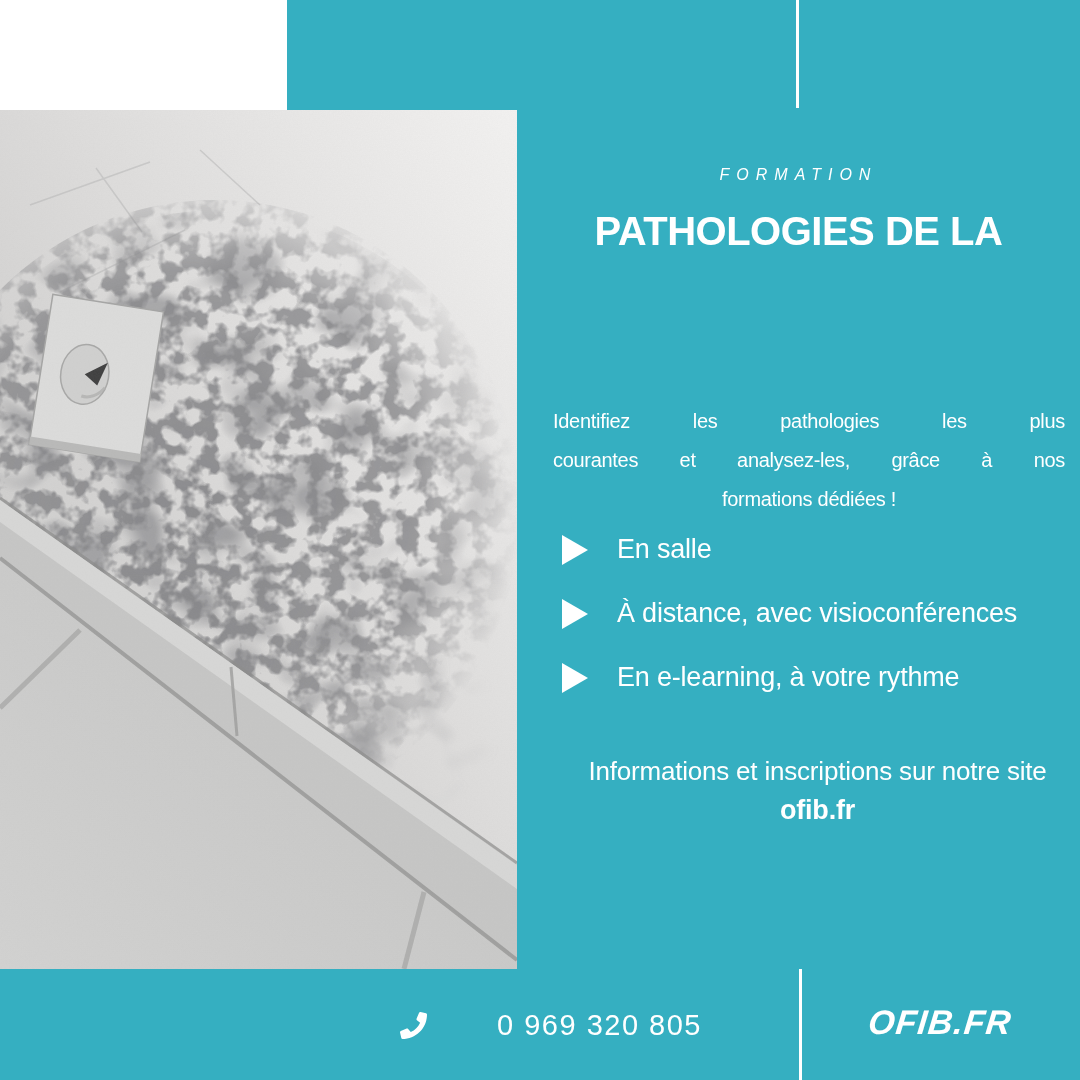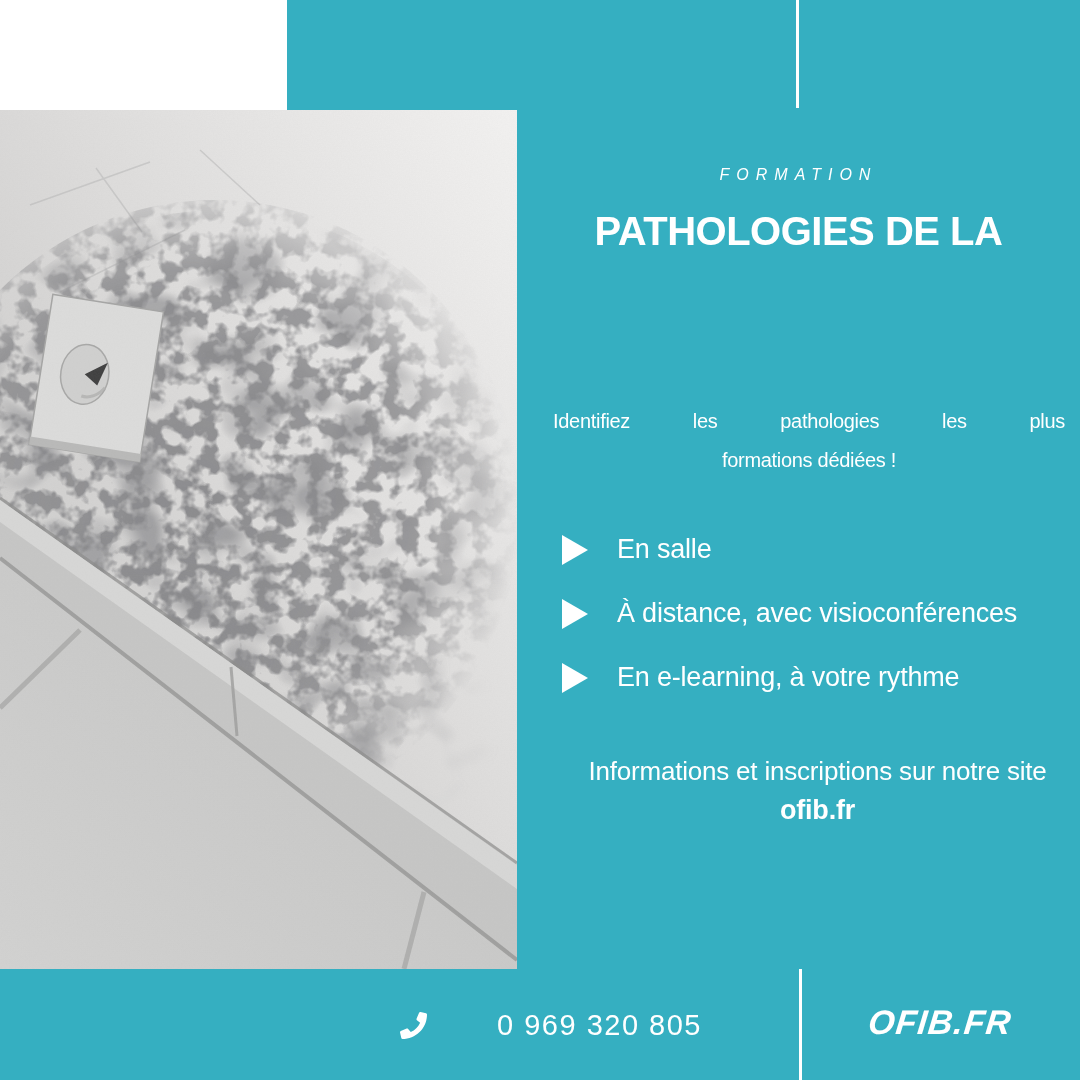--- a/index.html
+++ b/index.html
@@ -144,20 +144,21 @@
   </div>
 
   <div class="content">
     <div class="eyebrow">FORMATION</div>
     <h1 class="title">
       <div>PATHOLOGIES DE LA</div>
     </h1>
 
     <div class="intro">
       <div class="jline">Identifiez les pathologies les plus</div>
+      <div class="jline">courantes et analysez-les, grâce à nos</div>
       <div class="lline">formations dédiées !</div>
     </div>
 
     <ul class="bullets">
       <li>
         <span class="tri"></span>
         <span class="bullet-label">En salle</span>
       </li>
       <li>
         <span class="tri"></span>

